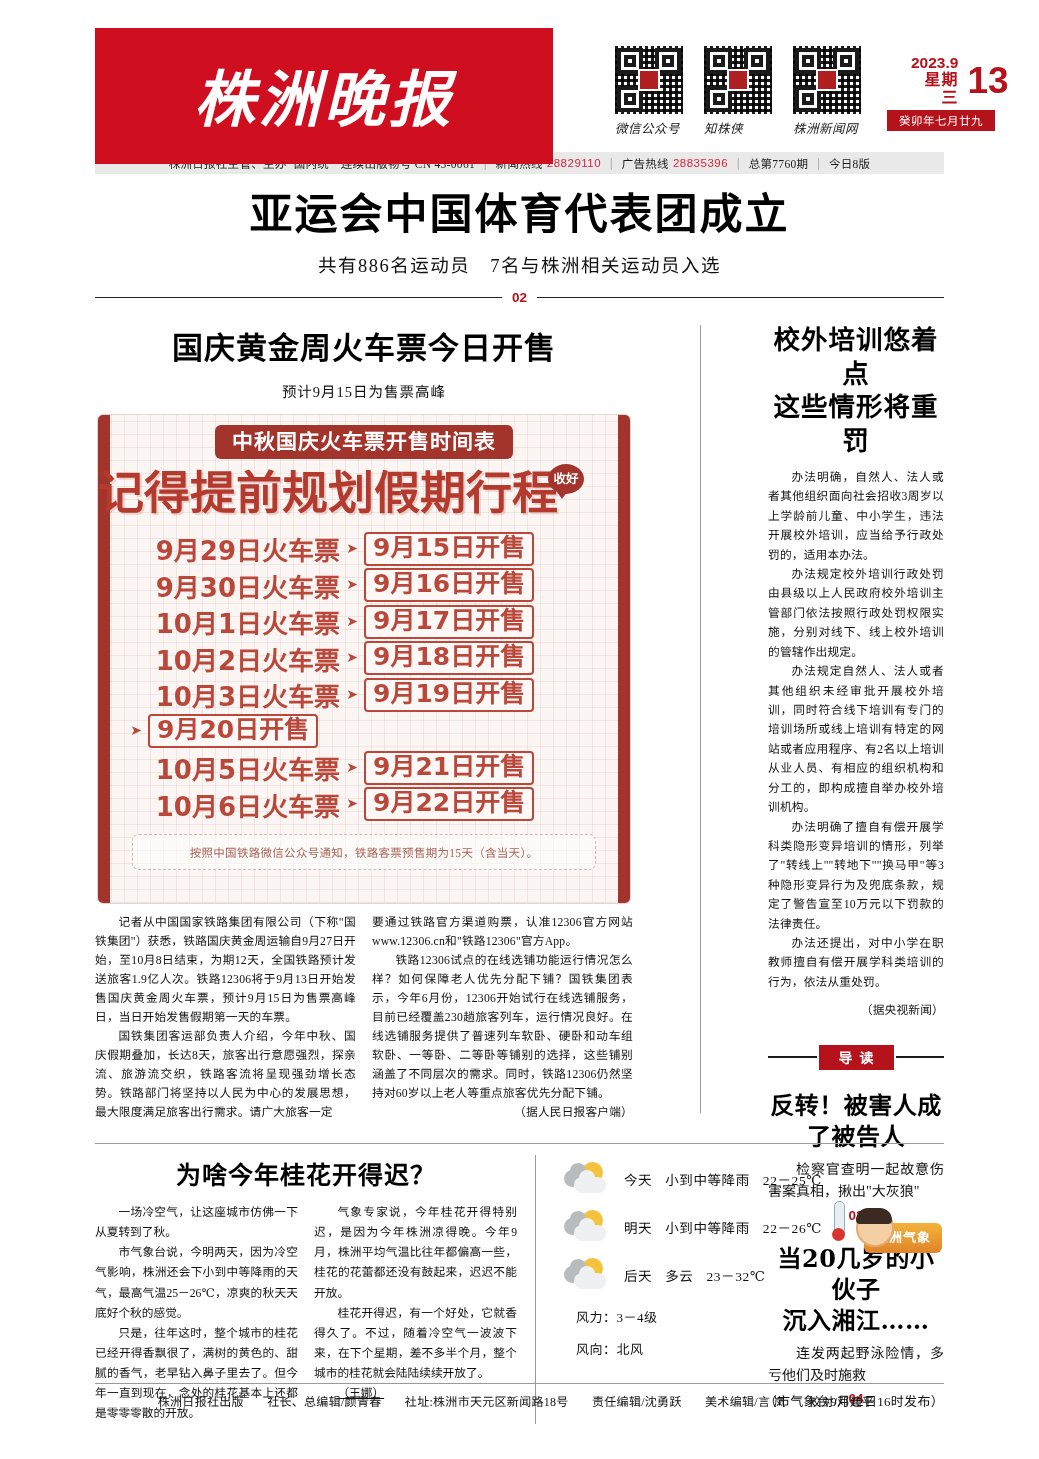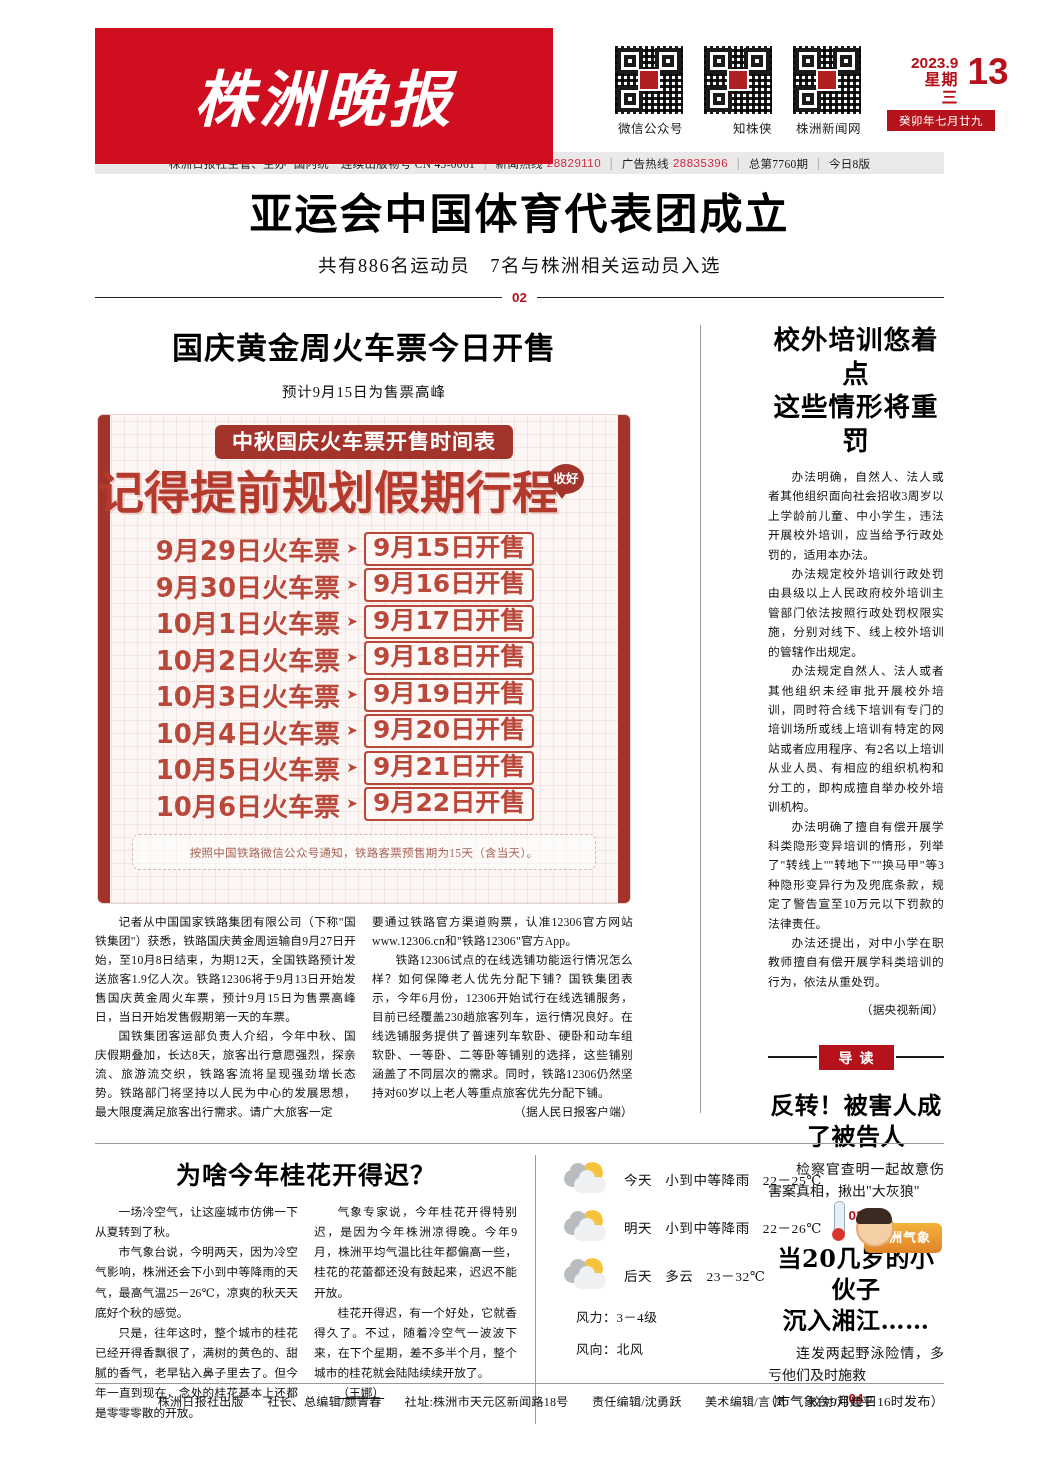--- a/index.html
+++ b/index.html
@@ -55,21 +55,22 @@
   }
   .qr-group {
     display: flex;
     align-items: flex-start;
     gap: 21px;
     margin-left: 62px;
     margin-top: 18px;
   }
   .qr-item {
     width: 68px;
-    text-align: right;
+    text-align: left;
+    font-style: italic;
   }
   .qr-code {
     width: 68px;
     height: 68px;
     position: relative;
     background-color: #ffffff;
     background-image:
       repeating-linear-gradient(90deg, #1a1a1a 0 3px, transparent 3px 6px),
       repeating-linear-gradient(0deg, #1a1a1a 0 3px, transparent 3px 6px);
     background-size: 6px 6px, 6px 6px;
@@ -112,21 +113,21 @@
     letter-spacing: 0.5px;
   }
   .date-block {
     margin-left: 26px;
     margin-top: 26px;
     width: 108px;
     flex: 0 0 auto;
   }
   .date-top {
     display: flex;
-    align-items: flex-start;
+    align-items: center;
     margin-left: 24px;
   }
   .date-left {
     color: #b5121b;
     font-weight: bold;
     line-height: 1.12;
     font-size: 15.5px;
     letter-spacing: 0px;
     padding-right: 5px;
     text-align: right;
@@ -807,21 +808,20 @@
             <div class="p-row-right">9月18日开售</div>
           </div>
 
           <div class="p-row">
             <div class="p-row-left">10月3日火车票</div>
             <div class="p-row-arrow">➤</div>
             <div class="p-row-right">9月19日开售</div>
           </div>
 
           <div class="p-row">
-            <div class="p-row-left">10月4日火车票</div>
             <div class="p-row-arrow">➤</div>
             <div class="p-row-right">9月20日开售</div>
           </div>
 
           <div class="p-row">
             <div class="p-row-left">10月5日火车票</div>
             <div class="p-row-arrow">➤</div>
             <div class="p-row-right">9月21日开售</div>
           </div>
 

